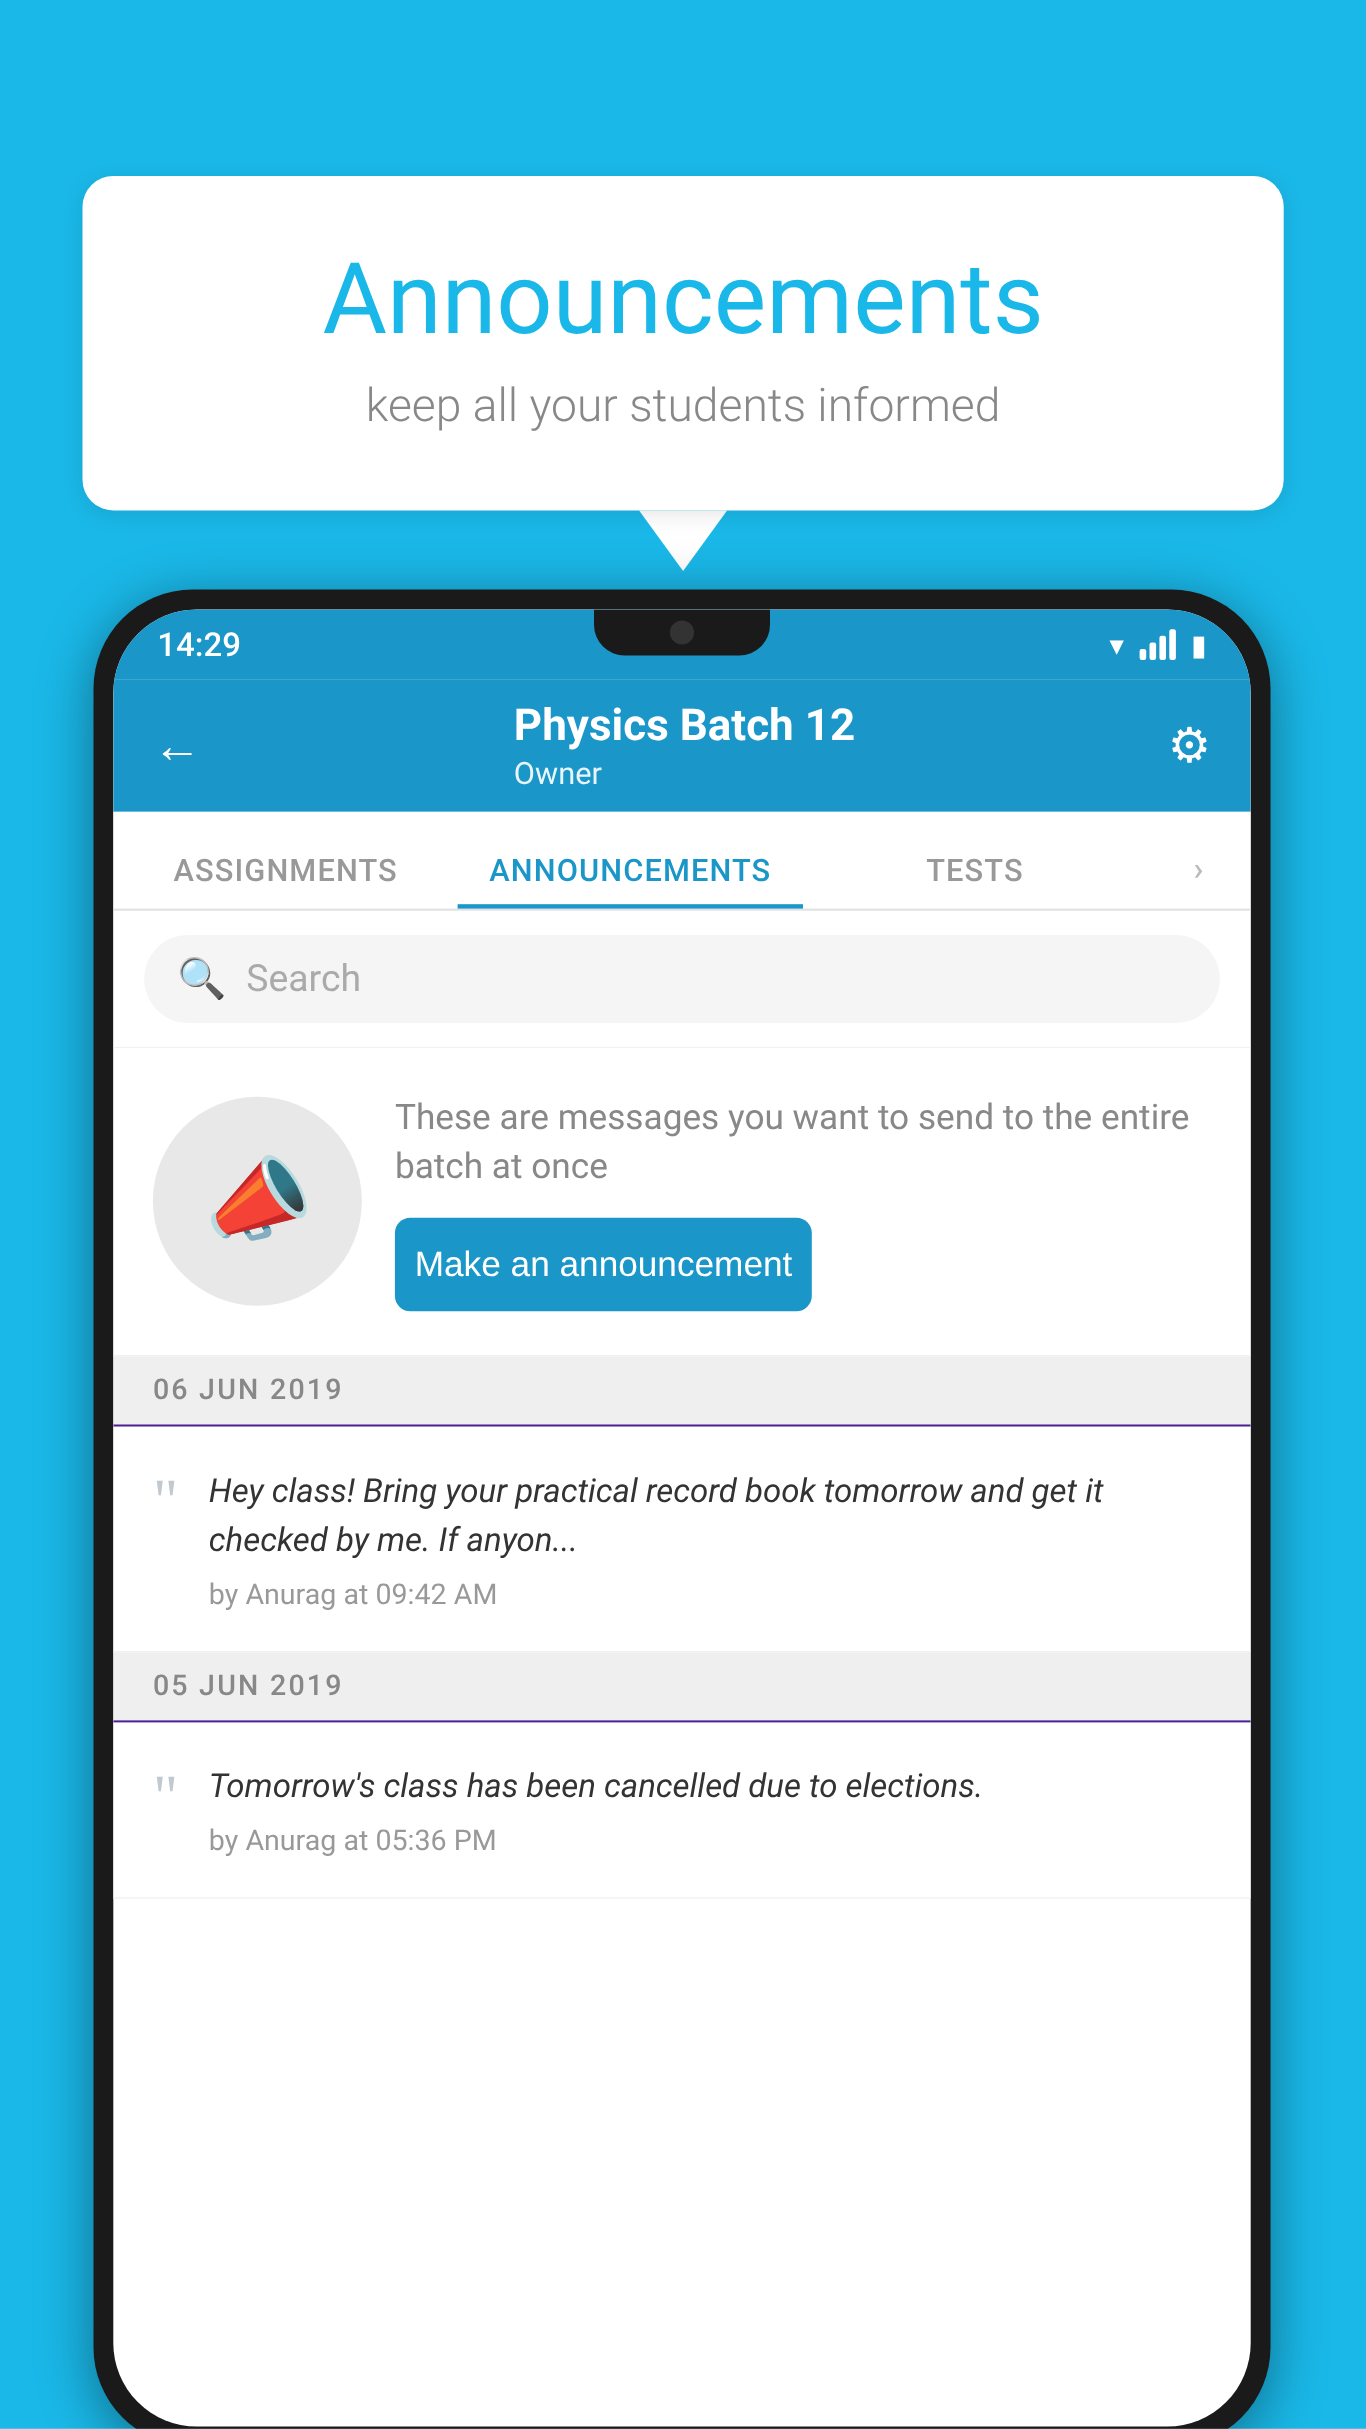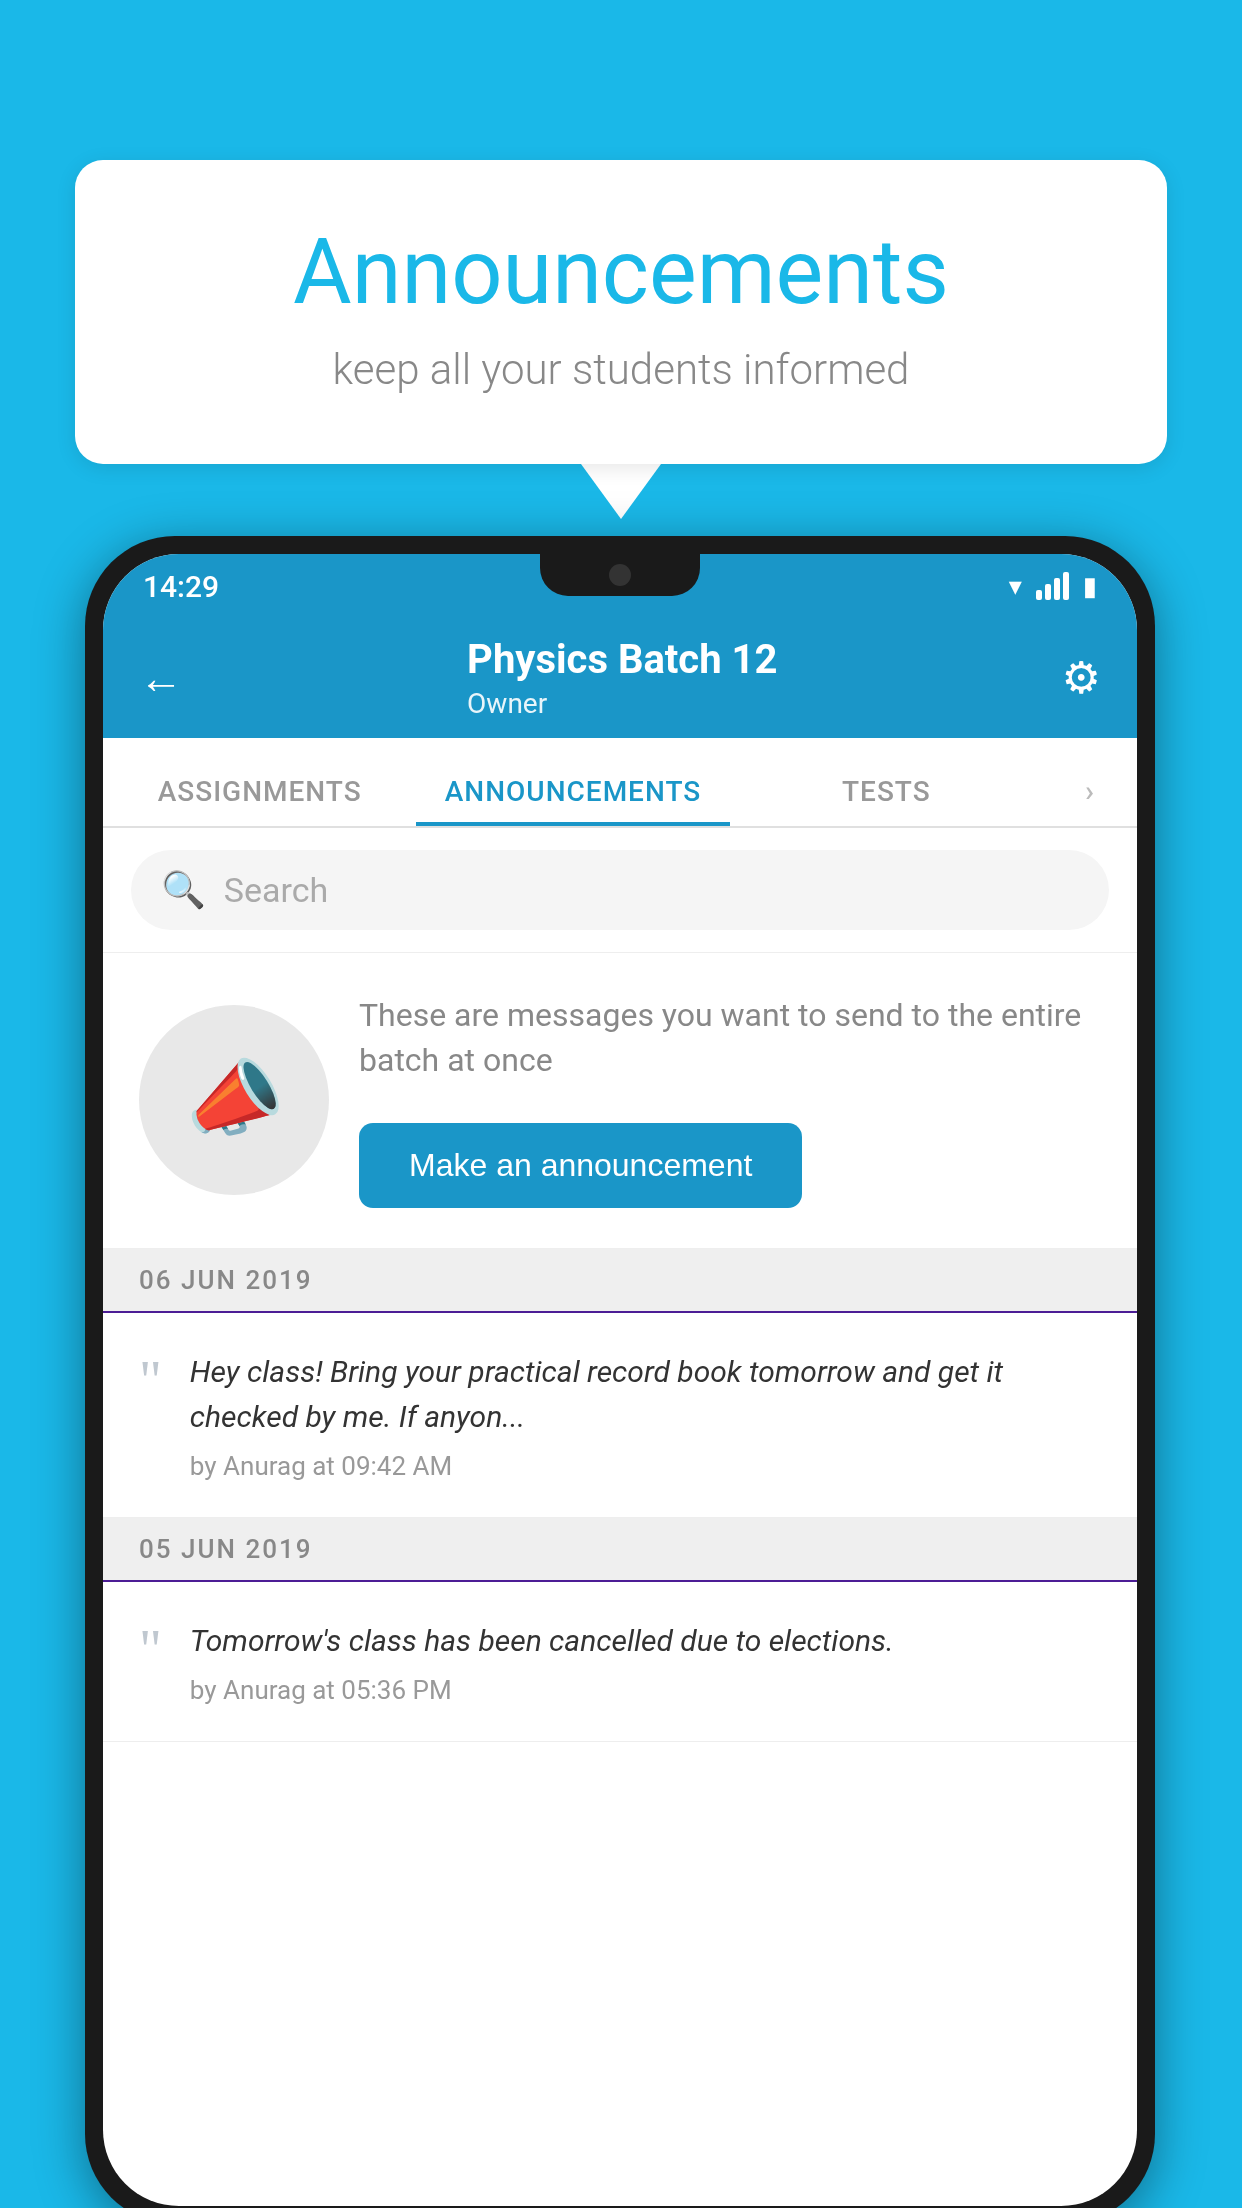--- a/index.html
+++ b/index.html
@@ -249,35 +249,35 @@
       font-size: 80px;
       color: #607080;
       transform: rotate(-10deg);
       display: inline-block;
     }
 
     .promo-content {
       flex: 1;
       display: flex;
       flex-direction: column;
-      gap: 40px;
+      gap: 24px;
     }
 
     .promo-text {
       color: #888;
       font-size: 32px;
       line-height: 1.4;
     }
 
     .make-announcement-btn {
       background: #1a96c8;
       color: white;
       border: none;
       border-radius: 14px;
-      padding: 24px 50px;
+      padding: 24px 18px;
       font-size: 32px;
       font-weight: 500;
       cursor: pointer;
       align-self: flex-start;
     }
 
     
     .date-separator {
       background: #efefef;
       padding: 16px 36px;

